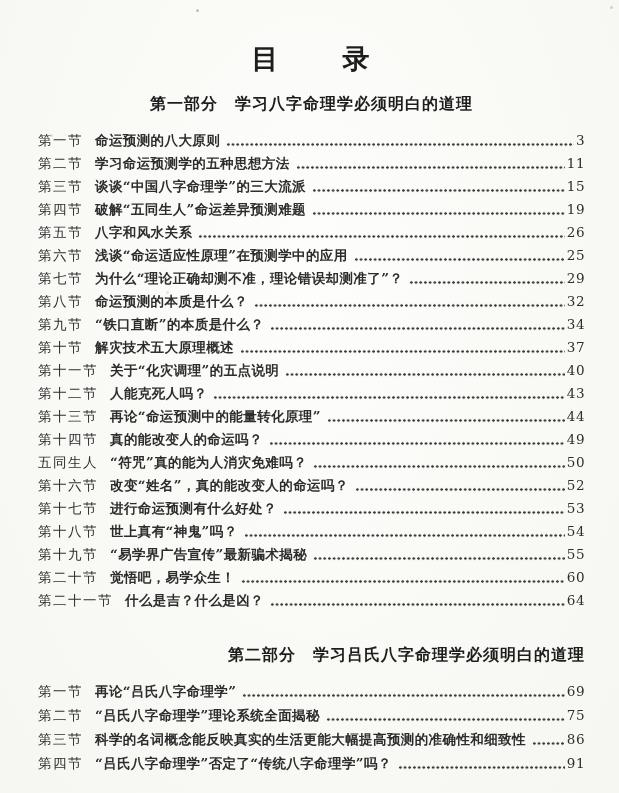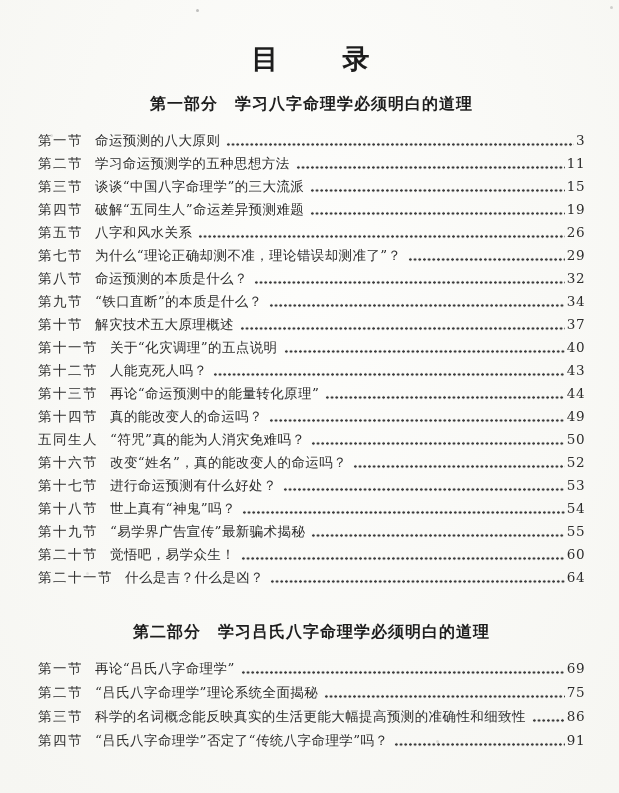--- a/index.html
+++ b/index.html
@@ -21,30 +21,30 @@
     font-size:27px;font-weight:bold;color:#1d1d1d;
     letter-spacing:2px;line-height:30px;
     margin-bottom:17px;
   }
   .part-heading{
     margin:0 0 15px 0;
     text-align:center;
     font-size:16px;font-weight:bold;color:#1d1d1d;
     letter-spacing:1px;line-height:26px;
   }
-  .part-2-heading{margin-top:27px;margin-bottom:15px;}
+  .part-2-heading{margin-top:27px;margin-bottom:15px;text-align:right;}
   .toc{display:block;}
   .row{
     display:flex;align-items:flex-start;
     height:23px;font-size:13.5px;
     white-space:nowrap;
   }
   .toc-2 .row{height:24px;}
   .lbl{letter-spacing:1.5px;margin-right:12px;flex:0 0 auto;}
-  .ttl{letter-spacing:0.4px;flex:0 0 auto;}
+  .ttl{letter-spacing:0.4px;flex:0 0 auto;font-weight:bold;}
   .leader{
     flex:1 1 auto;min-width:10px;height:100%;
     margin:0 2px 0 6px;
     background-image:radial-gradient(circle, #3b3b3b 1.02px, rgba(0,0,0,0) 1.5px);
     background-size:4.7px 4.7px;
     background-repeat:repeat-x;
     background-position:0 54%;
   }
   .pg{flex:0 0 auto;font-size:13.5px;letter-spacing:0.5px;}
   .speck{position:absolute;top:9px;left:196px;width:3px;height:3px;border-radius:50%;
@@ -91,20 +91,26 @@
         <span class="leader"></span>
         <span class="pg">19</span>
       </div>
       <div class="row">
         <span class="lbl">第五节</span>
         <span class="ttl">八字和风水关系</span>
         <span class="leader"></span>
         <span class="pg">26</span>
       </div>
       <div class="row">
+        <span class="lbl">第六节</span>
+        <span class="ttl">浅谈“命运适应性原理”在预测学中的应用</span>
+        <span class="leader"></span>
+        <span class="pg">25</span>
+      </div>
+      <div class="row">
         <span class="lbl">第七节</span>
         <span class="ttl">为什么“理论正确却测不准，理论错误却测准了”？</span>
         <span class="leader"></span>
         <span class="pg">29</span>
       </div>
       <div class="row">
         <span class="lbl">第八节</span>
         <span class="ttl">命运预测的本质是什么？</span>
         <span class="leader"></span>
         <span class="pg">32</span>

